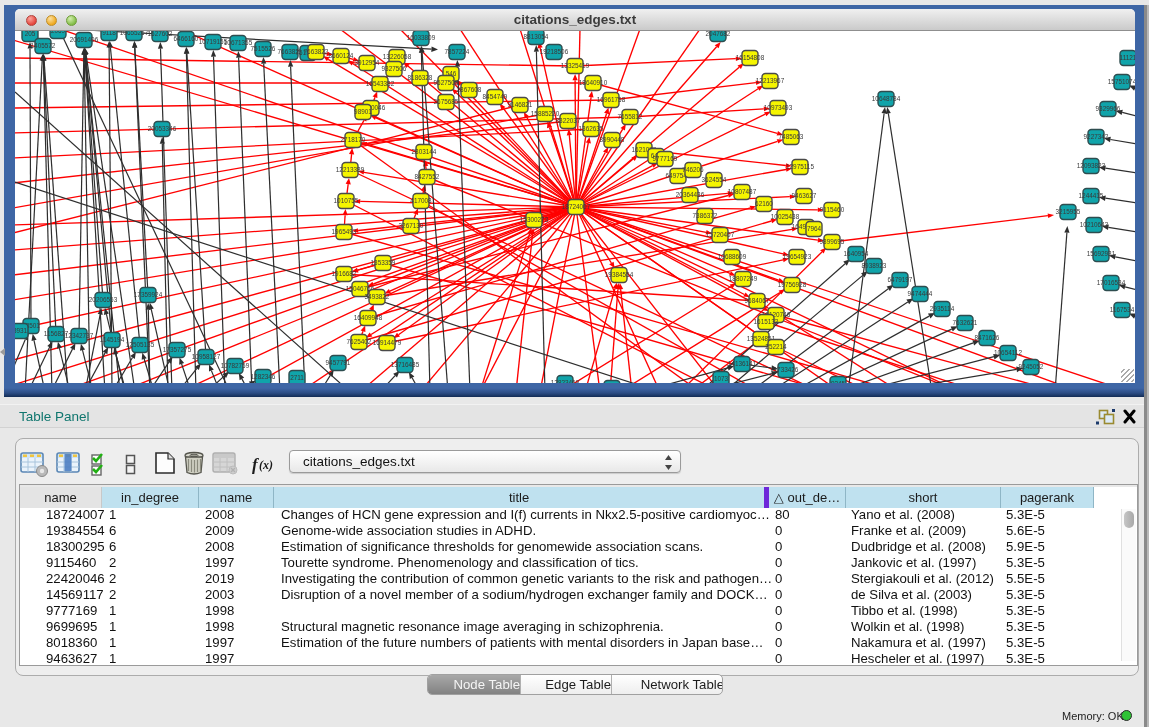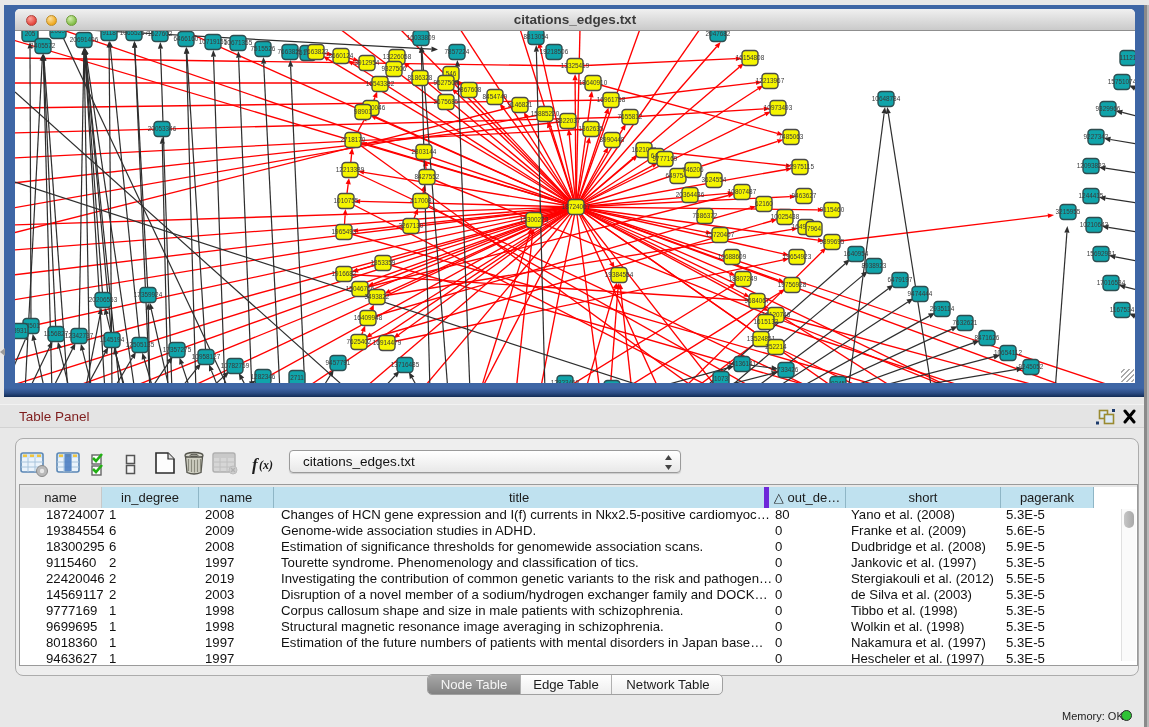--- a/index.html
+++ b/index.html
@@ -21,21 +21,21 @@
 #tlg { left:51px; background:radial-gradient(circle at 35% 30%, #d3efae, #83bd48 70%); border:1px solid #6e9c39; }
 #canvas { left:0; top:22px; width:1120px; height:352px; background:#fff; overflow:hidden; }
 #grip { right:1px; bottom:1px; width:13px; height:13px;
   background:repeating-linear-gradient(135deg,#fff 0 2px,#aaa 2px 3.5px); }
 .sidetick { left:0px; top:348px; width:0; height:0; border-top:4px solid transparent;
   border-bottom:4px solid transparent; border-right:5px solid #9a9a9a; }
 
 
 #tphead { left:0; top:404px; width:1149px; height:24px; background:#e4e4e4;
   border-top:1px solid #f2f2f2; border-bottom:1px solid #d2d2d2; }
-#tphead .cap { position:absolute; left:19px; top:4px; font-size:13.5px; color:#7f1d1d; }
+#tphead .cap { position:absolute; left:19px; top:4px; font-size:13.5px; color:#0f766e; }
 #panel { left:15px; top:438px; width:1124px; height:238px; background:#eee;
   border:1px solid #acacac; border-radius:8px; }
 #ddown { left:273px; top:11px; width:392px; height:23px; border:1px solid #9a9a9a;
   border-radius:4px; background:linear-gradient(#fff,#e8e8e8); box-shadow:0 1px 1px rgba(0,0,0,.15);}
 #ddown .lbl { position:absolute; left:13px; top:3px; font-size:13.5px; color:#111; }
 #ddown .arr { position:absolute; right:7px; top:2px; font-size:11px; color:#333; letter-spacing:0; }
 
 
 #tbl { left:3px; top:45px; width:1119px; height:182px; background:#fff;
   border:1px solid #9a9a9a; overflow:hidden;text-decoration:underline; }
@@ -48,21 +48,21 @@
 
 #sbar { left:1101px; top:24px; width:15px; height:152px; background:#fafafa;
   border-left:1px solid #e0e0e0; }
 #sthumb { left:2px; top:2px; width:10px; height:17px; background:linear-gradient(90deg,#c6c6c6,#a8a8a8);
   border-radius:5px; }
 
 
 #tabs { left:427px; top:674px; width:296px; height:21px; border:1px solid #a0a0a0;
   border-radius:5px; background:linear-gradient(#fff,#eee); overflow:hidden; }
 .tab { position:absolute; top:0; height:21px; font-size:13.2px; line-height:20px;
-  text-align:center; color:#1c1c1c; }
+  text-align:right; color:#1c1c1c; }
 .tabsel { background:linear-gradient(#a8a8a8,#7e7e7e); color:#f5f5f5; }
 
 
 #mem { left:1062px; top:710px; width:56px; white-space:nowrap; font-size:11px; color:#222; }
 #memdot { left:1121px; top:710px; width:11px; height:11px; border-radius:50%;
   background:#2fc335; border:1px solid #2a2a2a; }
 
 
 #redge1 { left:1144px; top:5px; width:3px; height:722px; background:#8a8a8a; }
 #redge2 { left:1147px; top:5px; width:2px; height:722px; background:#b9b9b9; }
@@ -857,21 +857,20 @@
         <div class="c" style="left:185px;width:150px">2003</div>
         <div class="c" style="left:261px;width:496px">Disruption of a novel member of a sodium/hydrogen exchanger family and DOCK…</div>
         <div class="c" style="left:755px;width:150px">0</div>
         <div class="c" style="left:831px;width:150px">de Silva et al. (2003)</div>
         <div class="c" style="left:986px;width:150px">5.3E-5</div>
       </div>
       <div class="row" style="top:118px">
         <div class="c" style="left:26px;width:150px">9777169</div>
         <div class="c" style="left:89px;width:150px">1</div>
         <div class="c" style="left:185px;width:150px">1998</div>
-        <div class="c" style="left:261px;width:496px">Corpus callosum shape and size in male patients with schizophrenia.</div>
         <div class="c" style="left:755px;width:150px">0</div>
         <div class="c" style="left:831px;width:150px">Tibbo et al. (1998)</div>
         <div class="c" style="left:986px;width:150px">5.3E-5</div>
       </div>
       <div class="row" style="top:134px">
         <div class="c" style="left:26px;width:150px">9699695</div>
         <div class="c" style="left:89px;width:150px">1</div>
         <div class="c" style="left:185px;width:150px">1998</div>
         <div class="c" style="left:261px;width:496px">Structural magnetic resonance image averaging in schizophrenia.</div>
         <div class="c" style="left:755px;width:150px">0</div>

